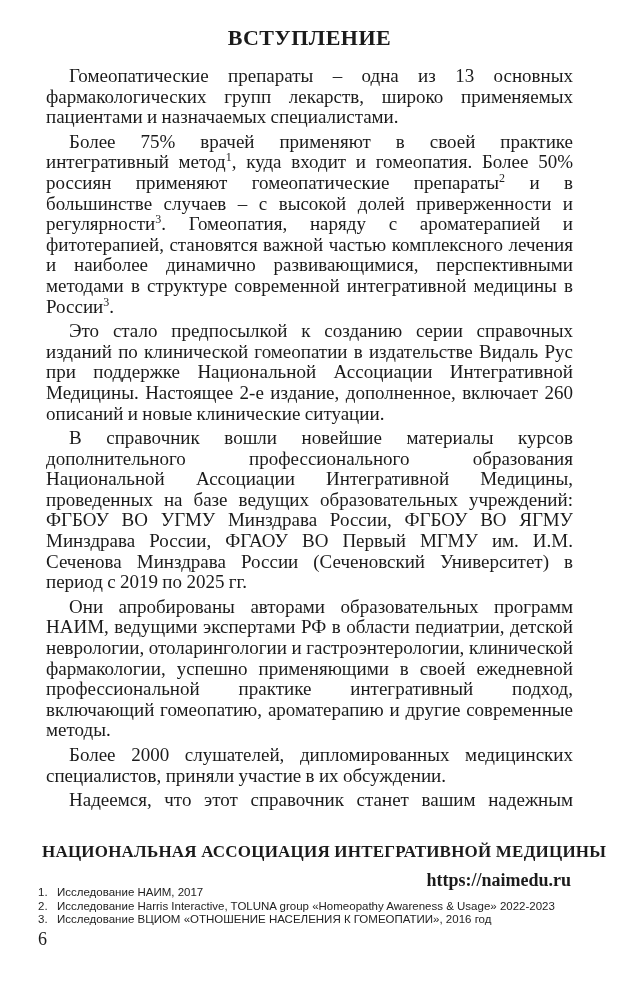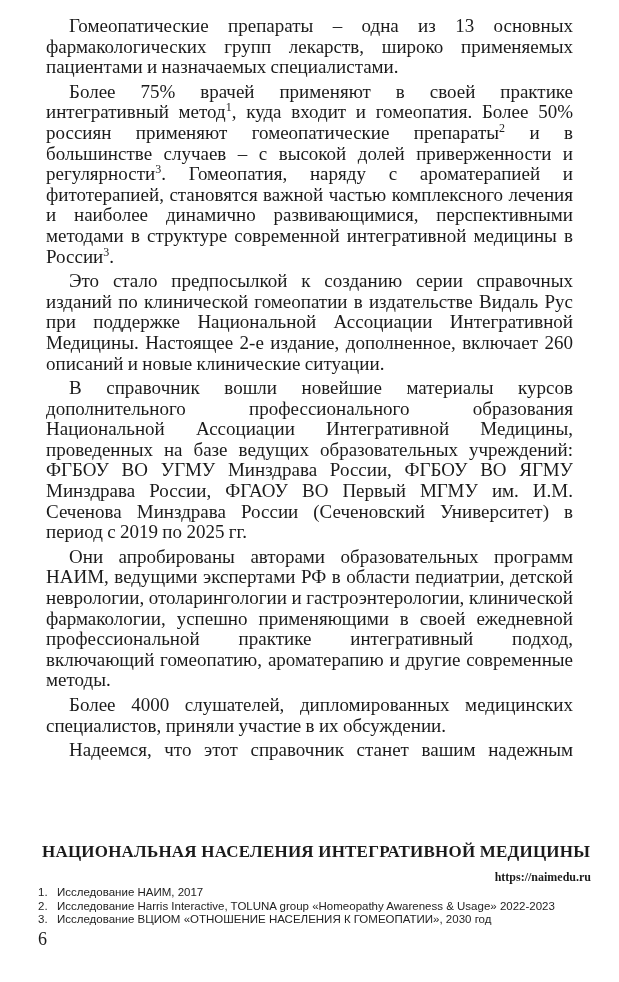--- a/index.html
+++ b/index.html
@@ -53,22 +53,22 @@
     position: absolute;
     left: 42px; right: 42px; top: 842px;
     text-align: center;
     font-size: 17px;
     font-weight: bold;
     letter-spacing: 0.2px;
     white-space: nowrap;
   }
   .assoc-url {
     position: absolute;
-    right: 28px; top: 870px;
-    font-size: 12px;
+    right: 48px; top: 870px;
+    font-size: 18px;
     font-weight: bold;
     color: #1b1b1b;
     text-decoration: none;
     margin-left: 10px;
   }
   .footnotes {
     position: absolute;
     left: 38px; right: 42px; top: 886px;
     font-family: "Liberation Sans", sans-serif;
     font-size: 11.5px;
@@ -86,44 +86,45 @@
     left: 38px; top: 929px;
     font-size: 18px;
     line-height: 20px;
   }
 </style>
 </head>
 <body>
 
 <div class="page">
   <div class="content">
+    <h1 class="page-title">ВСТУПЛЕНИЕ</h1>
     <div class="body-text">
         <p class="para"><span>Гомеопатические препараты – одна из 13 основных фармакологических групп лекарств, широко применяемых пациентами и назначаемых специалистами.</span></p>
         <p class="para"><span>Более 75% врачей применяют в своей практике интегративный метод</span><sup>1</sup><span>, куда входит и гомеопатия. Более 50% россиян применяют гомеопатические препараты</span><sup>2</sup><span> и в большинстве случаев – с высокой долей приверженности и регулярности</span><sup>3</sup><span>. Гомеопатия, наряду с ароматерапией и фитотерапией, становятся важной частью комплексного лечения и наиболее динамично развивающимися, перспективными методами в структуре современной интегративной медицины в России</span><sup>3</sup><span>.</span></p>
         <p class="para"><span>Это стало предпосылкой к созданию серии справочных изданий по клинической гомеопатии в издательстве Видаль Рус при поддержке Национальной Ассоциации Интегративной Медицины. Настоящее 2-е издание, дополненное, включает 260 описаний и новые клинические ситуации.</span></p>
         <p class="para"><span>В справочник вошли новейшие материалы курсов дополнительного профессионального образования Национальной Ассоциации Интегративной Медицины, проведенных на базе ведущих образовательных учреждений: ФГБОУ ВО УГМУ Минздрава России, ФГБОУ ВО ЯГМУ Минздрава России, ФГАОУ ВО Первый МГМУ им. И.М. Сеченова Минздрава России (Сеченовский Университет) в период с 2019 по 2025 гг.</span></p>
         <p class="para"><span>Они апробированы авторами образовательных программ НАИМ, ведущими экспертами РФ в области педиатрии, детской неврологии, отоларингологии и гастроэнтерологии, клинической фармакологии, успешно применяющими в своей ежедневной профессиональной практике интегративный подход, включающий гомеопатию, ароматерапию и другие современные методы.</span></p>
-        <p class="para"><span>Более 4000 слушателей, дипломированных медицинских специалистов, приняли участие в их обсуждении.</span></p>
+        <p class="para"><span>Более 2000 слушателей, дипломированных медицинских специалистов, приняли участие в их обсуждении.</span></p>
         <p class="para"><span>Надеемся, что этот справочник станет вашим надежным помощником в ежедневной работе, способствуя повышению эффективности, персонализации и безопасности терапии.</span></p>
       </div>
   </div>
 
-  <div class="assoc-heading">НАЦИОНАЛЬНАЯ НАСЕЛЕНИЯ ИНТЕГРАТИВНОЙ МЕДИЦИНЫ</div>
+  <div class="assoc-heading">НАЦИОНАЛЬНАЯ АССОЦИАЦИЯ ИНТЕГРАТИВНОЙ МЕДИЦИНЫ</div>
 
   <a class="assoc-url" href="#">https://naimedu.ru</a>
 
   <div class="footnotes">
       <div class="footnote-row">
         <span class="footnote-number">1.</span>
         <span class="footnote-text">Исследование НАИМ, 2017</span>
       </div>
       <div class="footnote-row">
         <span class="footnote-number">2.</span>
         <span class="footnote-text">Исследование Harris Interactive, TOLUNA group «Homeopathy Awareness &amp; Usage» 2022-2023</span>
       </div>
       <div class="footnote-row">
         <span class="footnote-number">3.</span>
-        <span class="footnote-text">Исследование ВЦИОМ «ОТНОШЕНИЕ НАСЕЛЕНИЯ К ГОМЕОПАТИИ», 2030 год</span>
+        <span class="footnote-text">Исследование ВЦИОМ «ОТНОШЕНИЕ НАСЕЛЕНИЯ К ГОМЕОПАТИИ», 2016 год</span>
       </div>
     </div>
 
   <div class="page-number">6</div>
 </div>
 
 </body></html>

